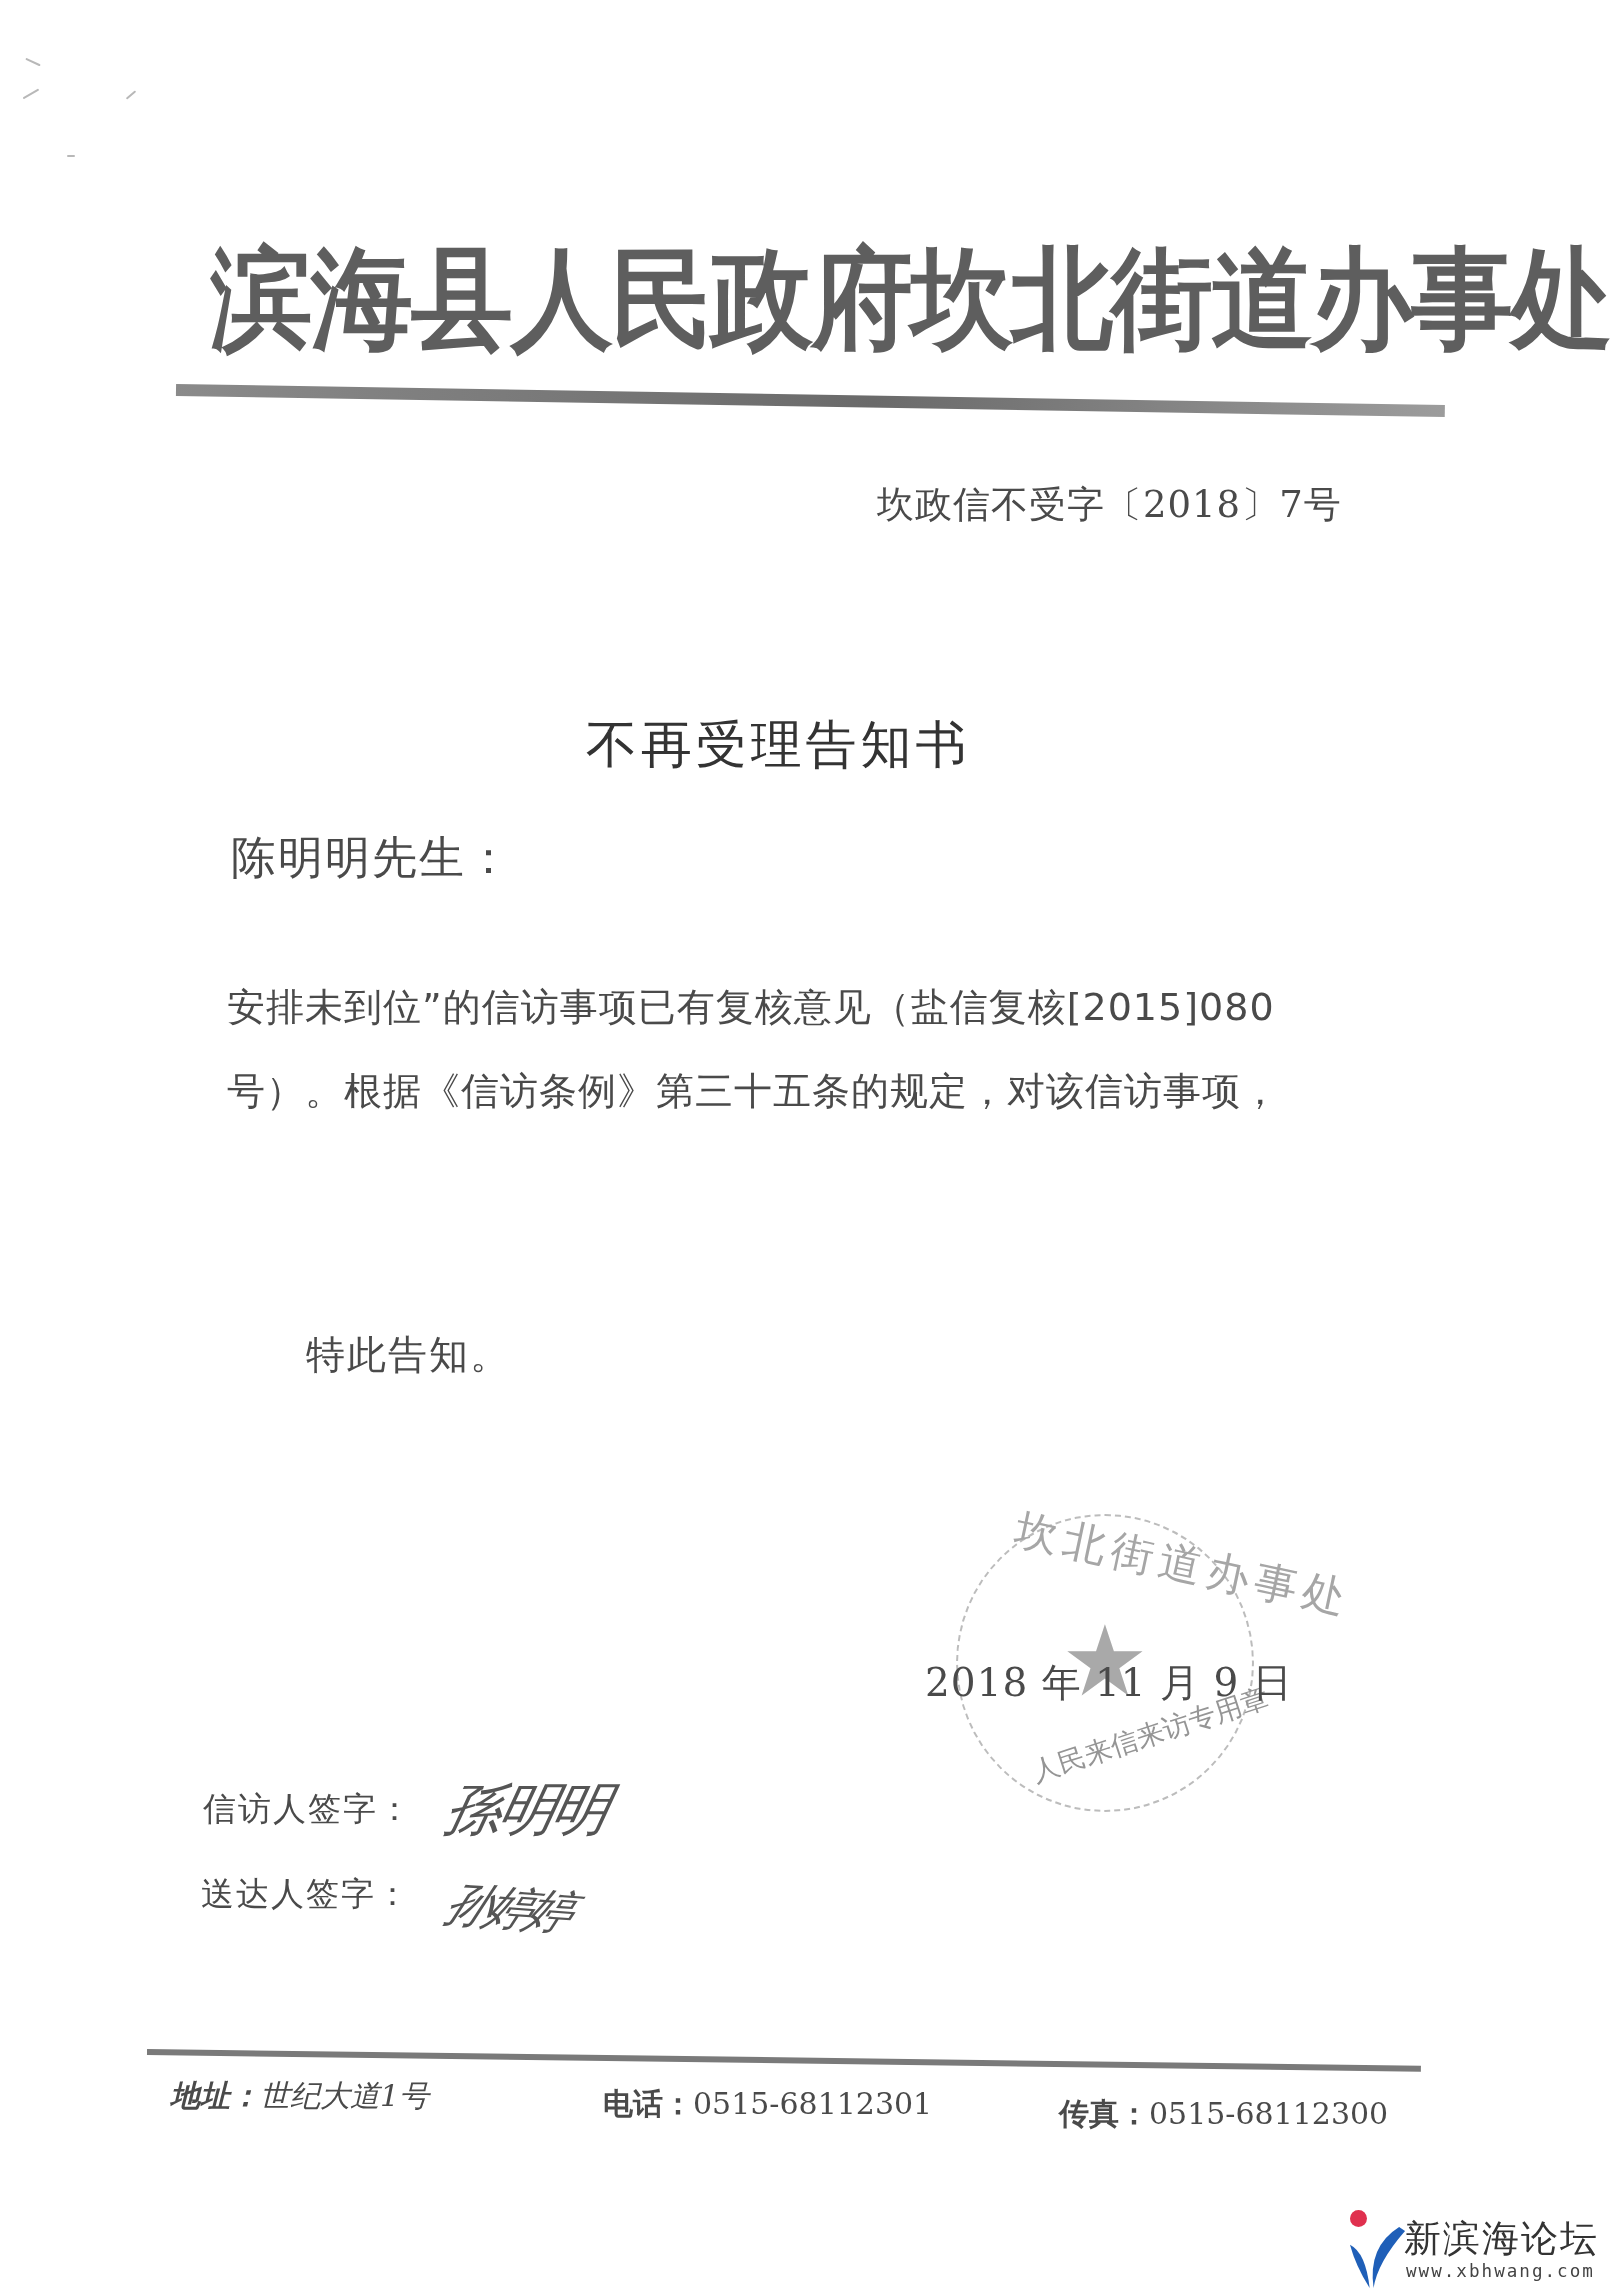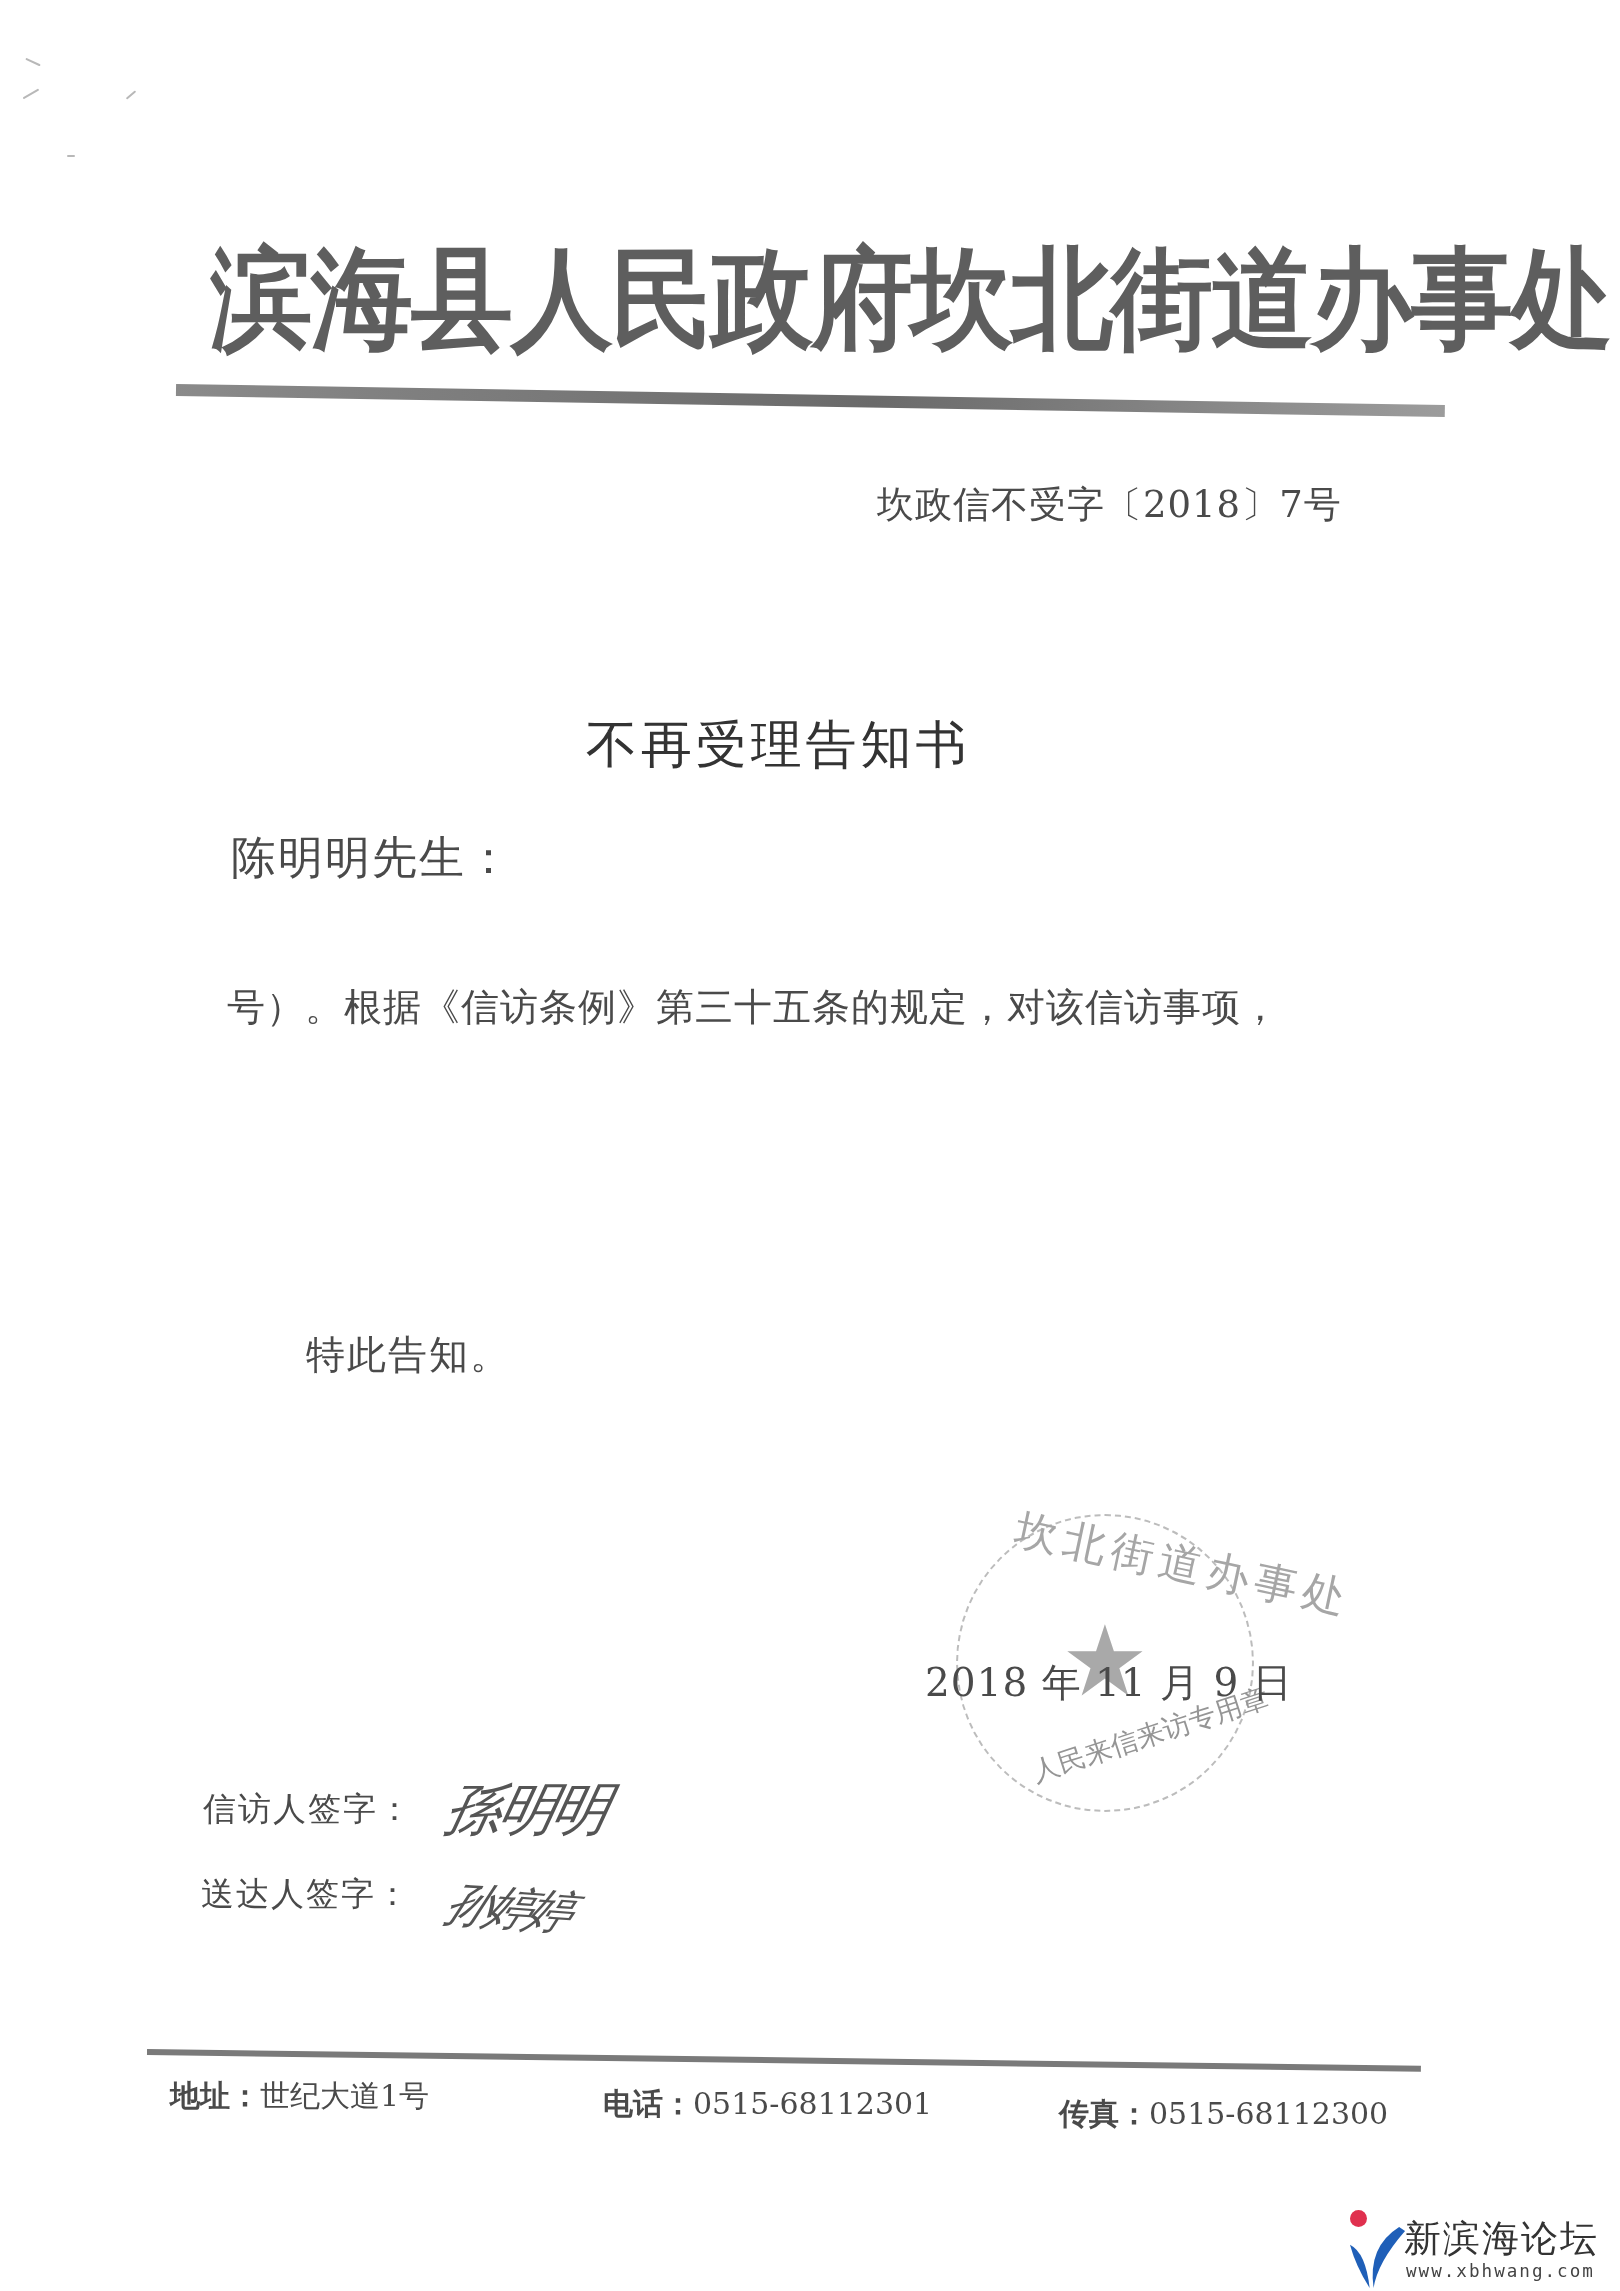--- a/index.html
+++ b/index.html
@@ -37,21 +37,21 @@
   .sig-label { font-size:33px; color:#4a4a4a; font-family:"DejaVu Sans", sans-serif; letter-spacing:2px; }
   .sig1-label { left:203px; top:1787px; }
   .sig2-label { left:201px; top:1872px; }
   .signature { font-family:"DejaVu Serif", serif; font-style:italic; color:#555; }
   .sig1 { left:446px; top:1772px; font-size:57px; transform:skewX(-12deg); letter-spacing:-3.9px; }
   .sig2 { left:446px; top:1877px; font-size:47px; transform:skewX(-18deg) rotate(4deg); letter-spacing:-5.9px; }
 
   .ft-rule { left:147px; top:2049px; width:1274px; height:5.9px; background:#7a7a7a;
              transform:rotate(0.75deg); transform-origin:left center; }
   .footer-item { font-size:30px; color:#4a4a4a; font-family:"DejaVu Serif", serif; }
-  .f-addr { left:170px; top:2076px; }
+  .f-addr { left:170px; top:2076px;font-style:italic; }
   .f-tel { left:603px; top:2084px; }
   .f-fax { left:1059px; top:2094px; }
   .f-label { font-weight:bold; font-family:"DejaVu Sans", sans-serif; }
 
   .wm { left:1328px; top:2196px; width:289px; height:93px; }
   .wm-dot { position:absolute; left:21.6px; top:13.7px; width:17.6px; height:17.6px; border-radius:50%; }
   .wm-c { position:absolute; left:19.6px; top:27.4px; width:59px; height:67px; }
   .wm-name { position:absolute; left:76px; top:17.6px; font-size:37px; color:#333; font-family:"DejaVu Sans", sans-serif; letter-spacing:2px; }
   .wm-url { position:absolute; left:78px; top:65px; font-size:17.6px; color:#444; font-family:"DejaVu Sans Mono", monospace; letter-spacing:2px; }
 </style>
@@ -66,20 +66,21 @@
 <div class="abs letterhead">滨海县人民政府坎北街道办事处</div>
 <div class="abs lh-rule"></div>
 
 <div class="abs docno">坎政信不受字〔2018〕7号</div>
 
 <div class="abs doc-title">不再受理告知书</div>
 
 <div class="abs salutation">陈明明先生：</div>
 
 <div class="abs body-para">
+  <span class="body-line">安排未到位”的信访事项已有复核意见（盐信复核[2015]080</span>
   <span class="body-line">号）。根据《信访条例》第三十五条的规定，对该信访事项，</span>
 </div>
 
 <div class="abs closing">特此告知。</div>
 
 <div class="abs stamp">
   <span class="stamp-top">坎北街道办事处</span>
   <span class="stamp-star">★</span>
   <span class="stamp-bottom">人民来信来访专用章</span>
 </div>

